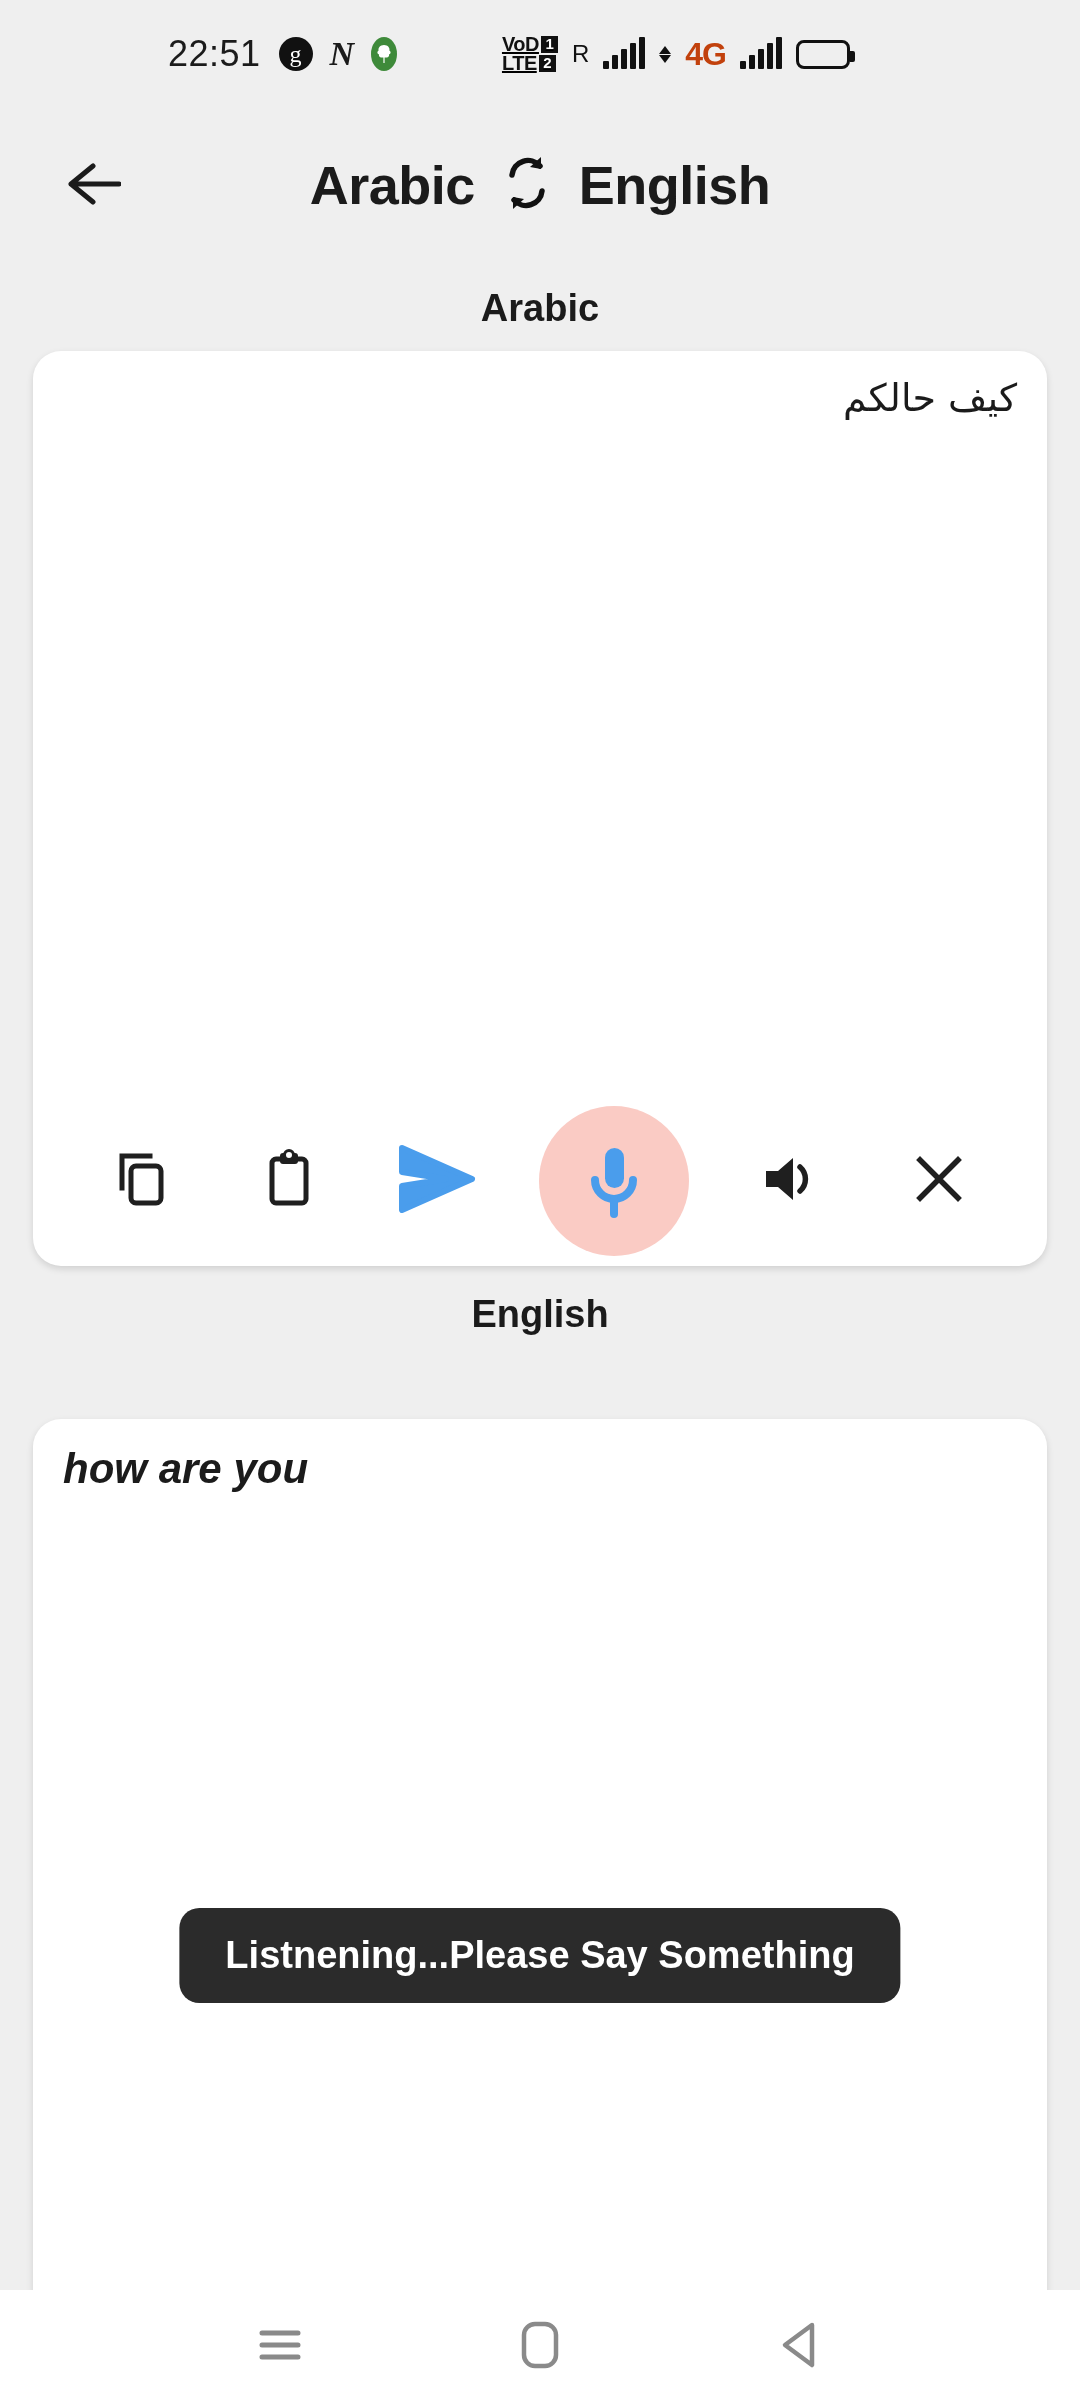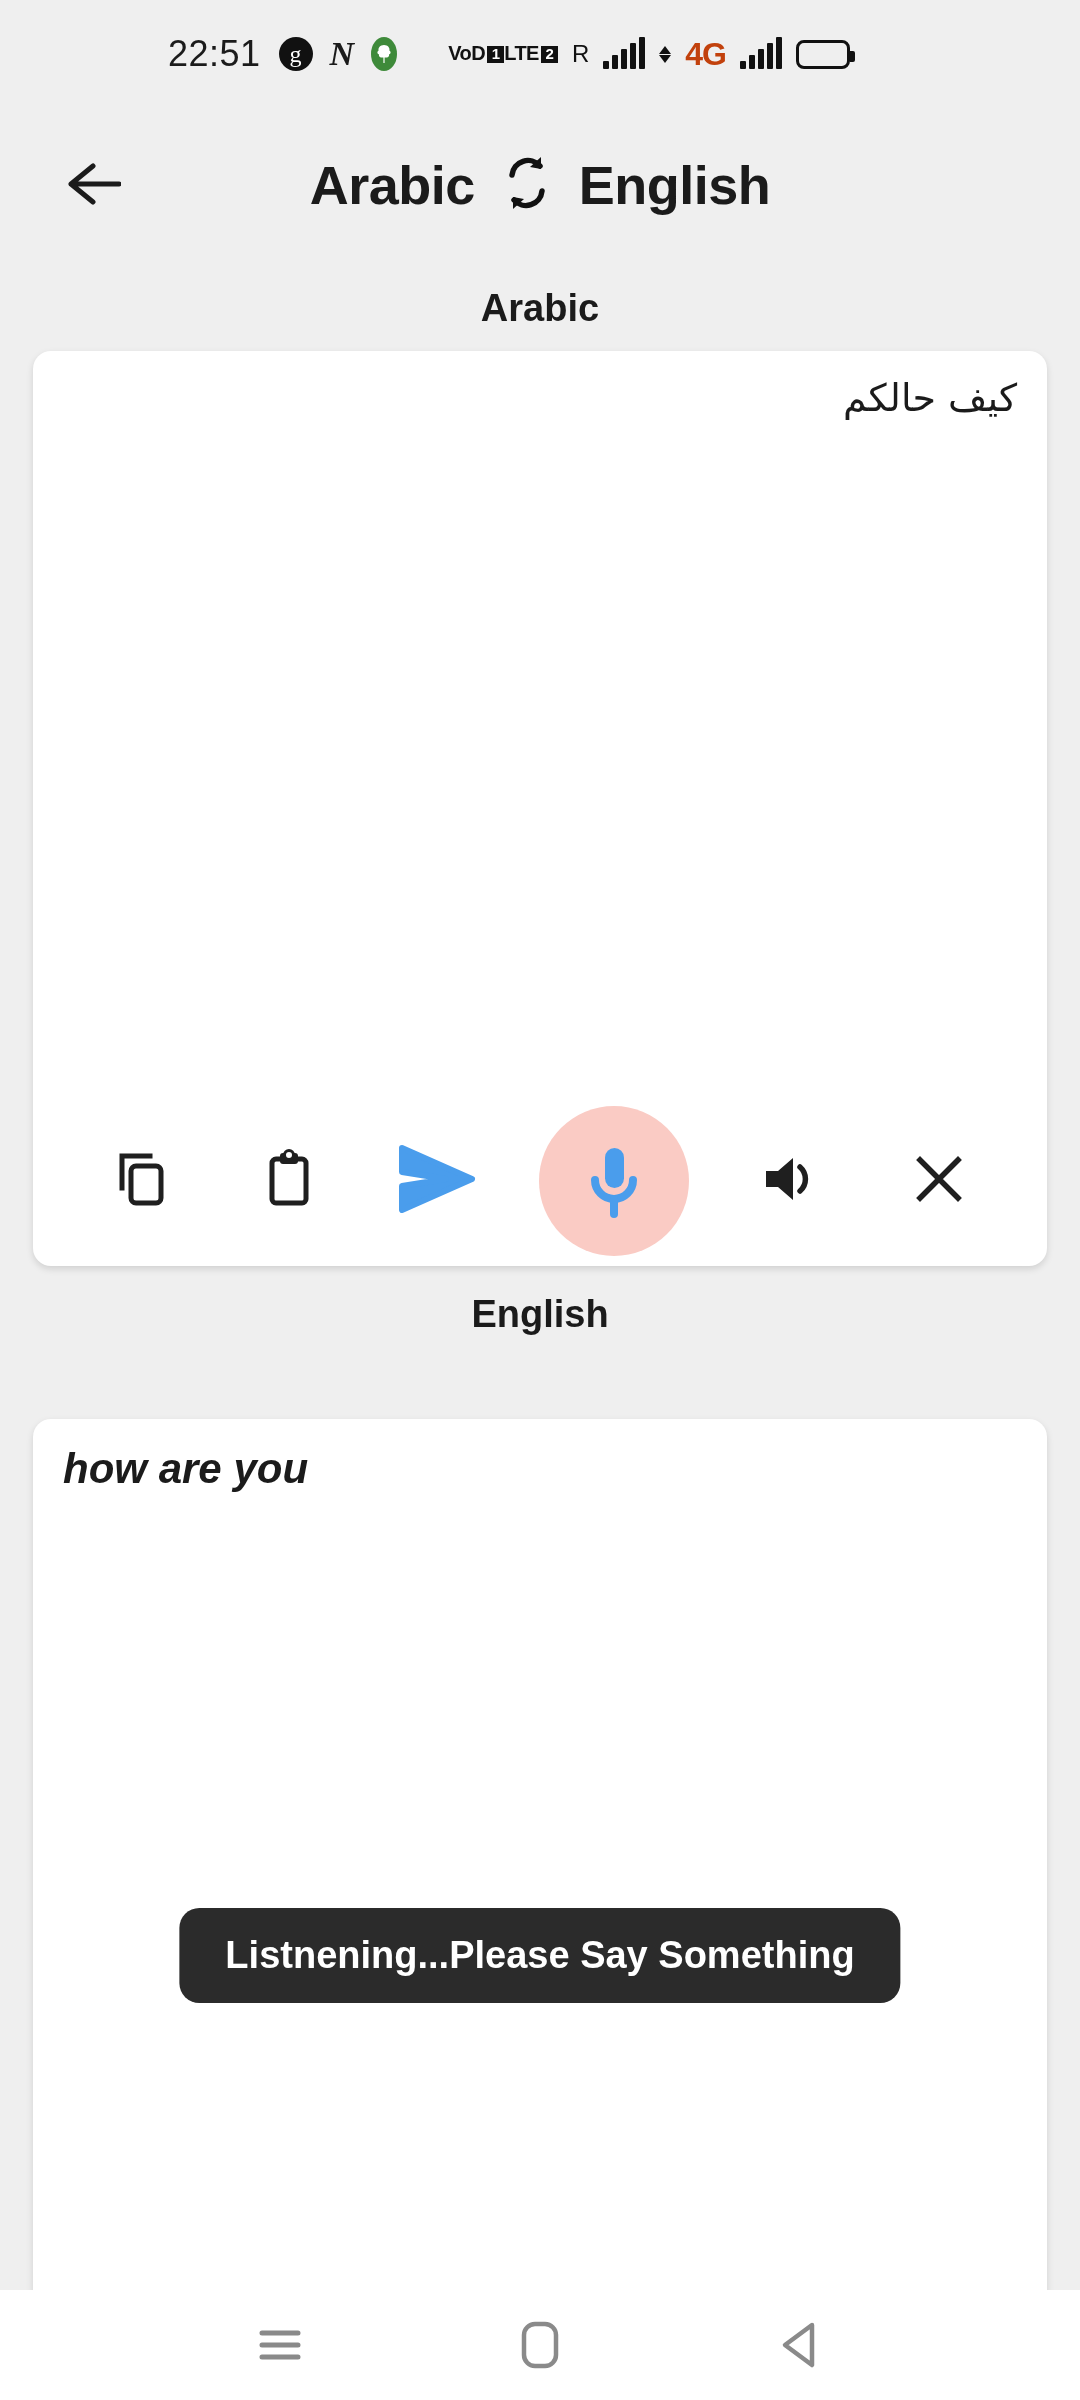--- a/index.html
+++ b/index.html
@@ -49,22 +49,23 @@
     width:26px; height:34px; border-radius:50%;
     background:#3e8a3a;
     display:flex; align-items:center; justify-content:center;
   }
 
   .sb-right {
     position:absolute; right:42px; top:0; height:108px;
     display:flex; align-items:center; gap:14px;
   }
   .volte {
-    display:flex; flex-direction:row; justify-content:center;
+    display:flex; flex-direction:column; justify-content:center;
     line-height:0.96;
+    text-decoration:underline;
   }
   .volte-row {
     display:flex; align-items:center; gap:2px;
     font-size:20px; font-weight:bold; color:#111;
     letter-spacing:-0.5px;
   }
   .volte-badge {
     background:#111; color:#fff; font-size:15px;
     width:17px; height:17px; display:flex;
     align-items:center; justify-content:center;
@@ -113,21 +114,21 @@
   .sect-label {
     position:absolute; width:1080px; text-align:center;
     font-size:38px; font-weight:bold; color:#1b1b1b;
   }
   #label-source { top:287px; }
   #label-target { top:1293px; }
 
   
   .card {
     position:absolute; left:33px; width:1014px;
-    background:#ffffff; border-radius:18px;
+    background:#ffffff; border-radius:28px;
     box-shadow:0 3px 7px rgba(0,0,0,0.13);
   }
   #card-source { top:351px; height:915px; }
   #card-target { top:1419px; height:1054px; }
 
   .card-text {
     position:absolute; left:30px; right:30px; top:22px;
     font-size:40px; color:#1b1b1b; line-height:1.35;
     word-wrap:break-word;
   }

